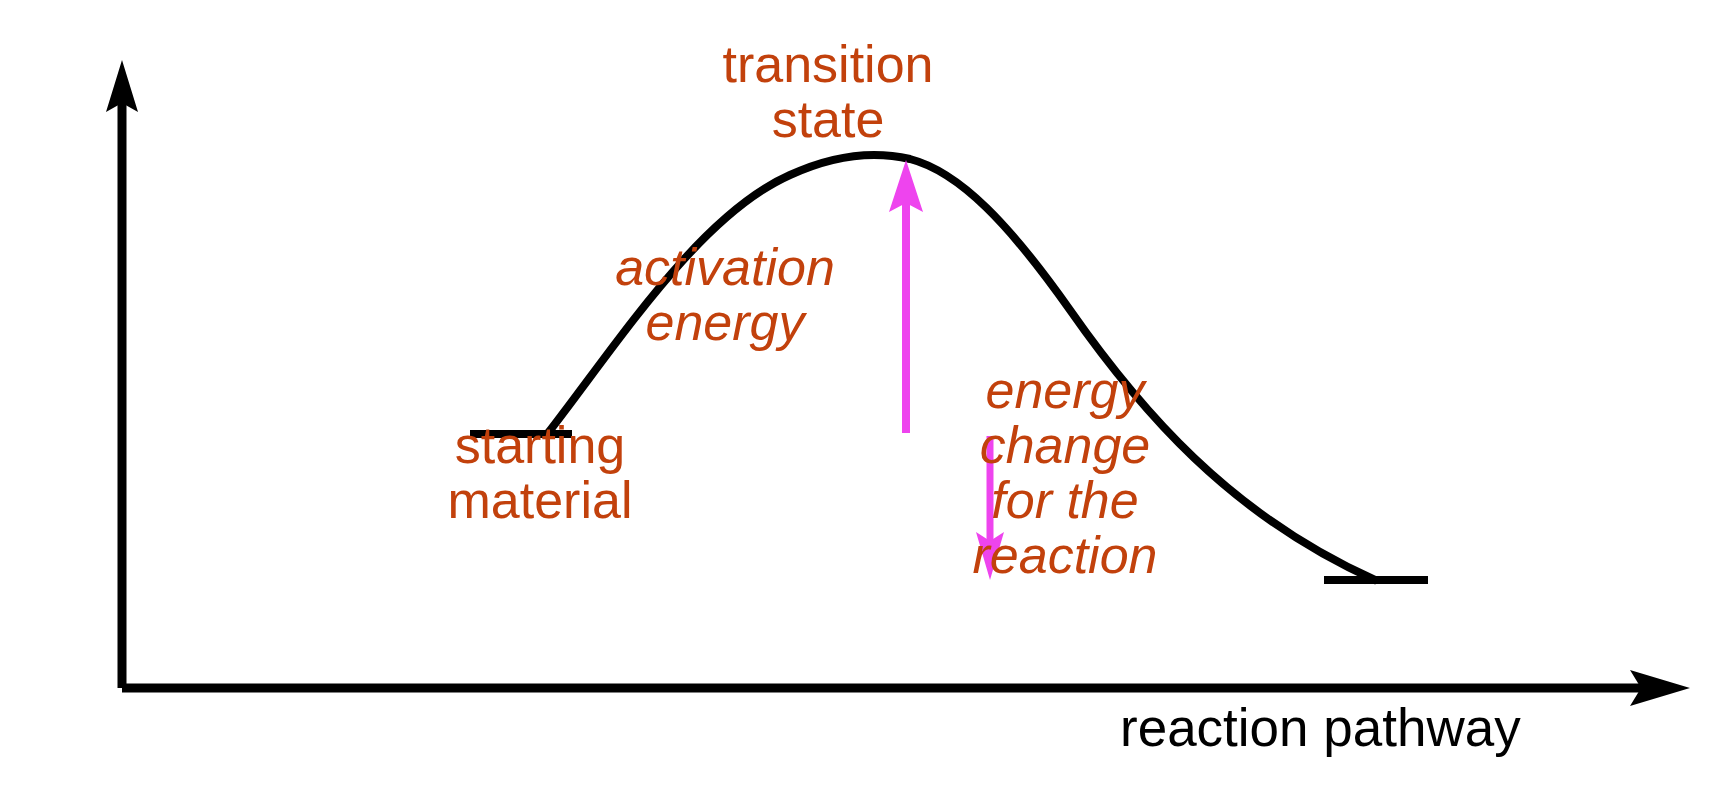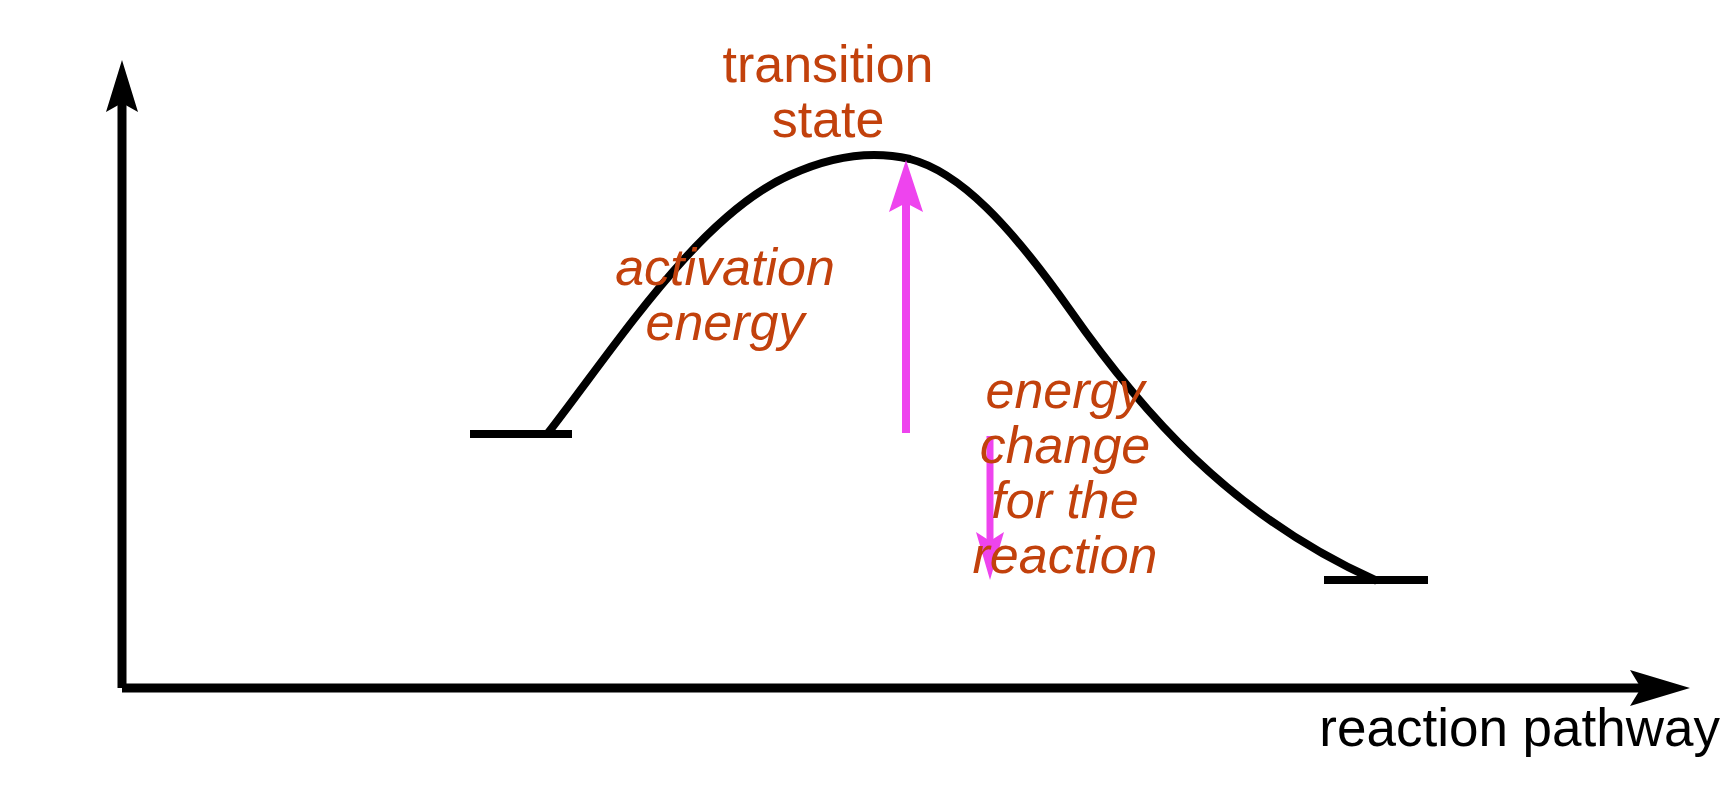--- a/index.html
+++ b/index.html
@@ -38,21 +38,21 @@
   }
   .lbl.italic {
     font-style: italic;
   }
 
   #x-axis-title {
     left: 1120px;
     top: 700px;
     width: 600px;
     font-size: 53px;
-    text-align: right;
+    text-align: left;
   }
 
   #transition-state-label {
     left: 618px;
     top: 37px;
     width: 420px;
     font-size: 52px;
   }
 
   #activation-energy-label {
@@ -123,20 +123,22 @@
   </svg>
 
   <div class="lbl black" id="x-axis-title">reaction pathway</div>
 
   <div class="lbl" id="transition-state-label">transition
 state</div>
 
   <div class="lbl italic" id="activation-energy-label">activation
 energy</div>
 
+  <div class="lbl" id="starting-material-label">starting
+material</div>
 
   <div class="lbl italic" id="energy-change-label">energy
 change
 for the
 reaction</div>
 
 
 </div>
 
 </body></html>

